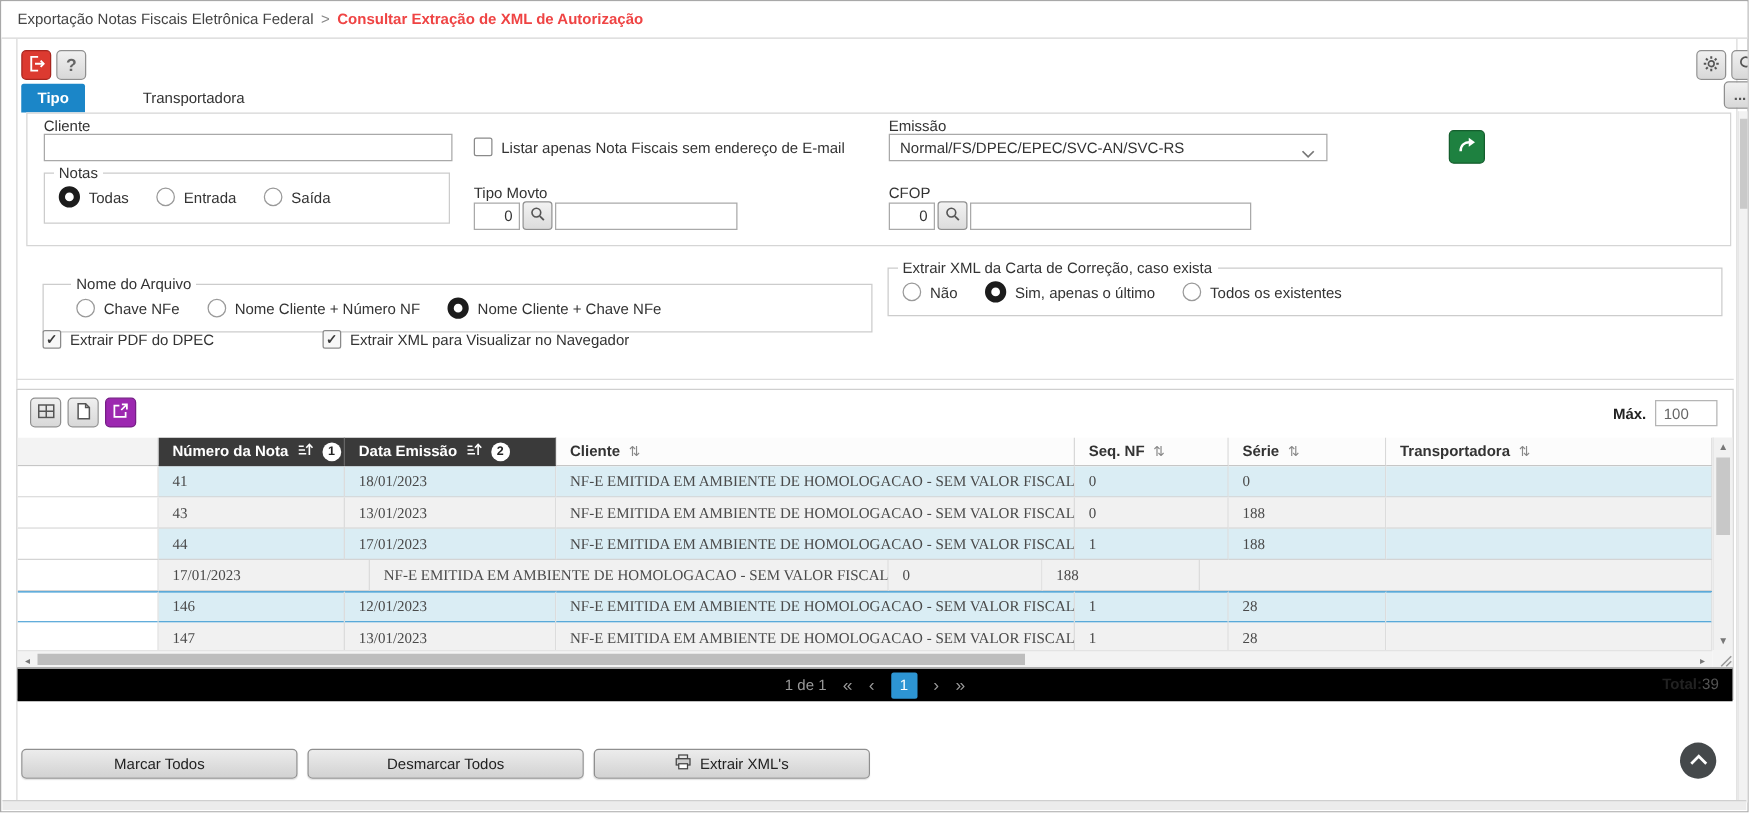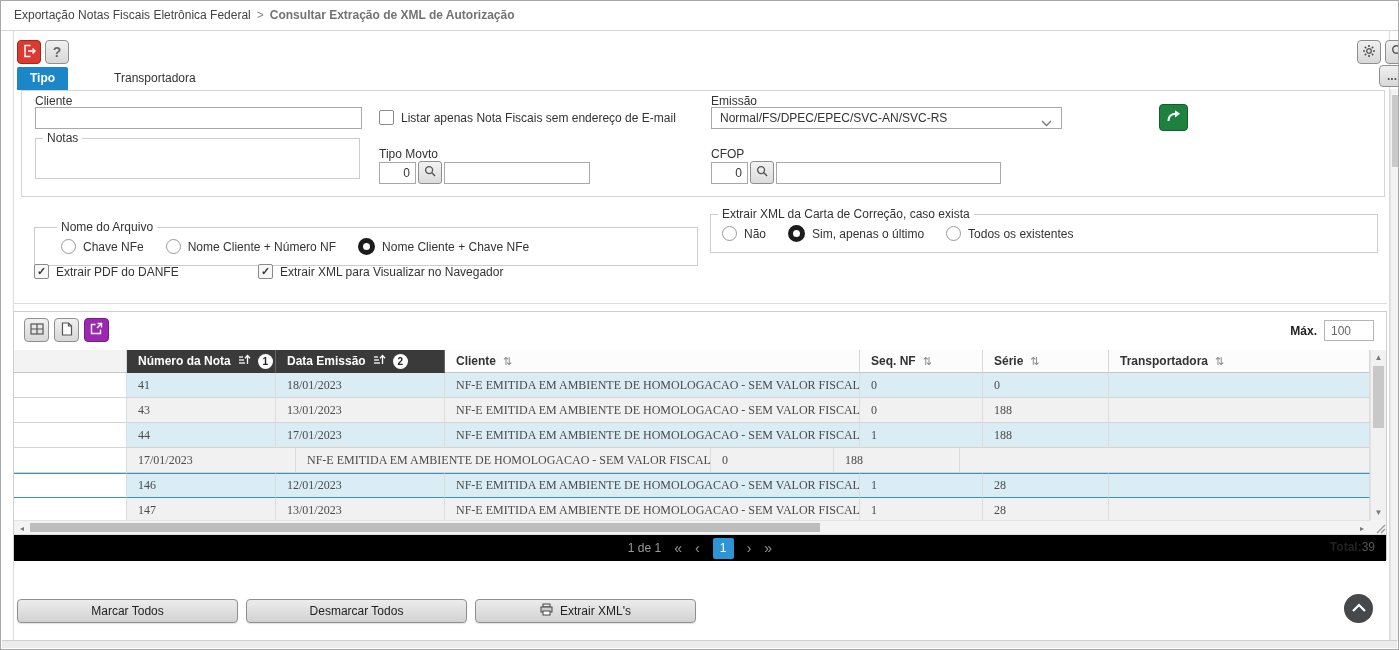--- a/index.html
+++ b/index.html
@@ -3,21 +3,21 @@
 <meta charset="utf-8">
 <style>
   html,body{margin:0;padding:0;}
   #app{position:relative;width:1399px;height:650px;box-sizing:border-box;border:1px solid #a8a8a8;
        background:#fff;overflow:hidden;font-family:"Liberation Sans",sans-serif;font-size:12px;color:#333;}
   
   .breadcrumb-bar{position:absolute;left:0;top:0;width:100%;height:30px;line-height:29px;
        border-bottom:1px solid #d6d6d6;padding-left:13px;box-sizing:border-box;background:#fff;}
   .bc-parent{color:#444;}
   .bc-sep{color:#888;margin:0 6px;}
-  .bc-current{font-weight:bold;color:#737373;}
+  .bc-current{font-weight:bold;color:#ef4444;}
   
   .main-frame{position:absolute;left:12px;top:30px;width:1375px;height:612px;border-left:1px solid #dadada;
        border-right:1px solid #dadada;border-bottom:1px solid #c9c9c9;pointer-events:none;}
   .form-bottom-line{position:absolute;left:12px;right:11px;top:302px;border-top:1px solid #dcdcdc;}
   .bottom-strip{position:absolute;left:1px;right:1px;bottom:1px;height:7px;background:#ececec;border-top:1px solid #cfcfcf;}
   
   .sq-btn{position:absolute;width:24px;height:24px;border-radius:4px;border:1px solid #8f8f8f;
        background:linear-gradient(#f0f0f0,#d8d8d8);display:flex;align-items:center;justify-content:center;
        box-sizing:border-box;cursor:pointer;}
   .sq-btn.red{background:#dc3a30;border-color:#a8251e;}
@@ -179,20 +179,34 @@
     </div>
     <div class="green-btn" style="left:1137px;top:13px;">
       <span><svg width="16" height="14" viewBox="0 0 16 14">
             <path d="M2.5 12 C2.5 6.5 6.5 4.8 9.5 4.8" fill="none" stroke="#fff" stroke-width="2"></path>
             <path d="M9 1.2 L14 4.8 L9 8.4 Z" fill="#fff"></path>
           </svg></span>
     </div>
 
     <fieldset style="position:absolute;left:13px;top:40px;width:325px;height:48px;">
       <legend>Notas</legend>
+      <div class="fieldset-row">
+          <div class="radio-item">
+            <span class="radio on"></span>
+            <span class="radio-label">Todas</span>
+          </div>
+          <div class="radio-item">
+            <span class="radio"></span>
+            <span class="radio-label">Entrada</span>
+          </div>
+          <div class="radio-item">
+            <span class="radio"></span>
+            <span class="radio-label">Saída</span>
+          </div>
+        </div>
     </fieldset>
 
     <span class="flabel" style="left:357px;top:56px;">Tipo Movto</span>
     <div class="lookup" style="left:357px;top:70px;">
       <input class="num-input" value="0" style="">
       <span class="mini-btn">
           <span><svg width="12" height="12" viewBox="0 0 13 13">
               <circle cx="5.5" cy="5.5" r="3.8" fill="none" stroke="#555" stroke-width="1.4"></circle>
               <path d="M8.5 8.5 L12 12" stroke="#555" stroke-width="1.6"></path>
             </svg></span>
@@ -245,21 +259,21 @@
         <div class="radio-item">
           <span class="radio"></span>
           <span class="radio-label">Todos os existentes</span>
         </div>
       </div>
   </fieldset>
 
   <div class="extra-options">
       <div class="check-item">
         <span class="checkbox checked">✓</span>
-        <span class="check-label">Extrair PDF do DANFE</span>
+        <span class="check-label">Extrair PDF do DPEC</span>
       </div>
       <div class="check-item">
         <span class="checkbox checked">✓</span>
         <span class="check-label">Extrair XML para Visualizar no Navegador</span>
       </div>
     </div>
 
   <div class="grid-panel">
     <div class="grid-toolbar">
       <div class="tb-btn">

